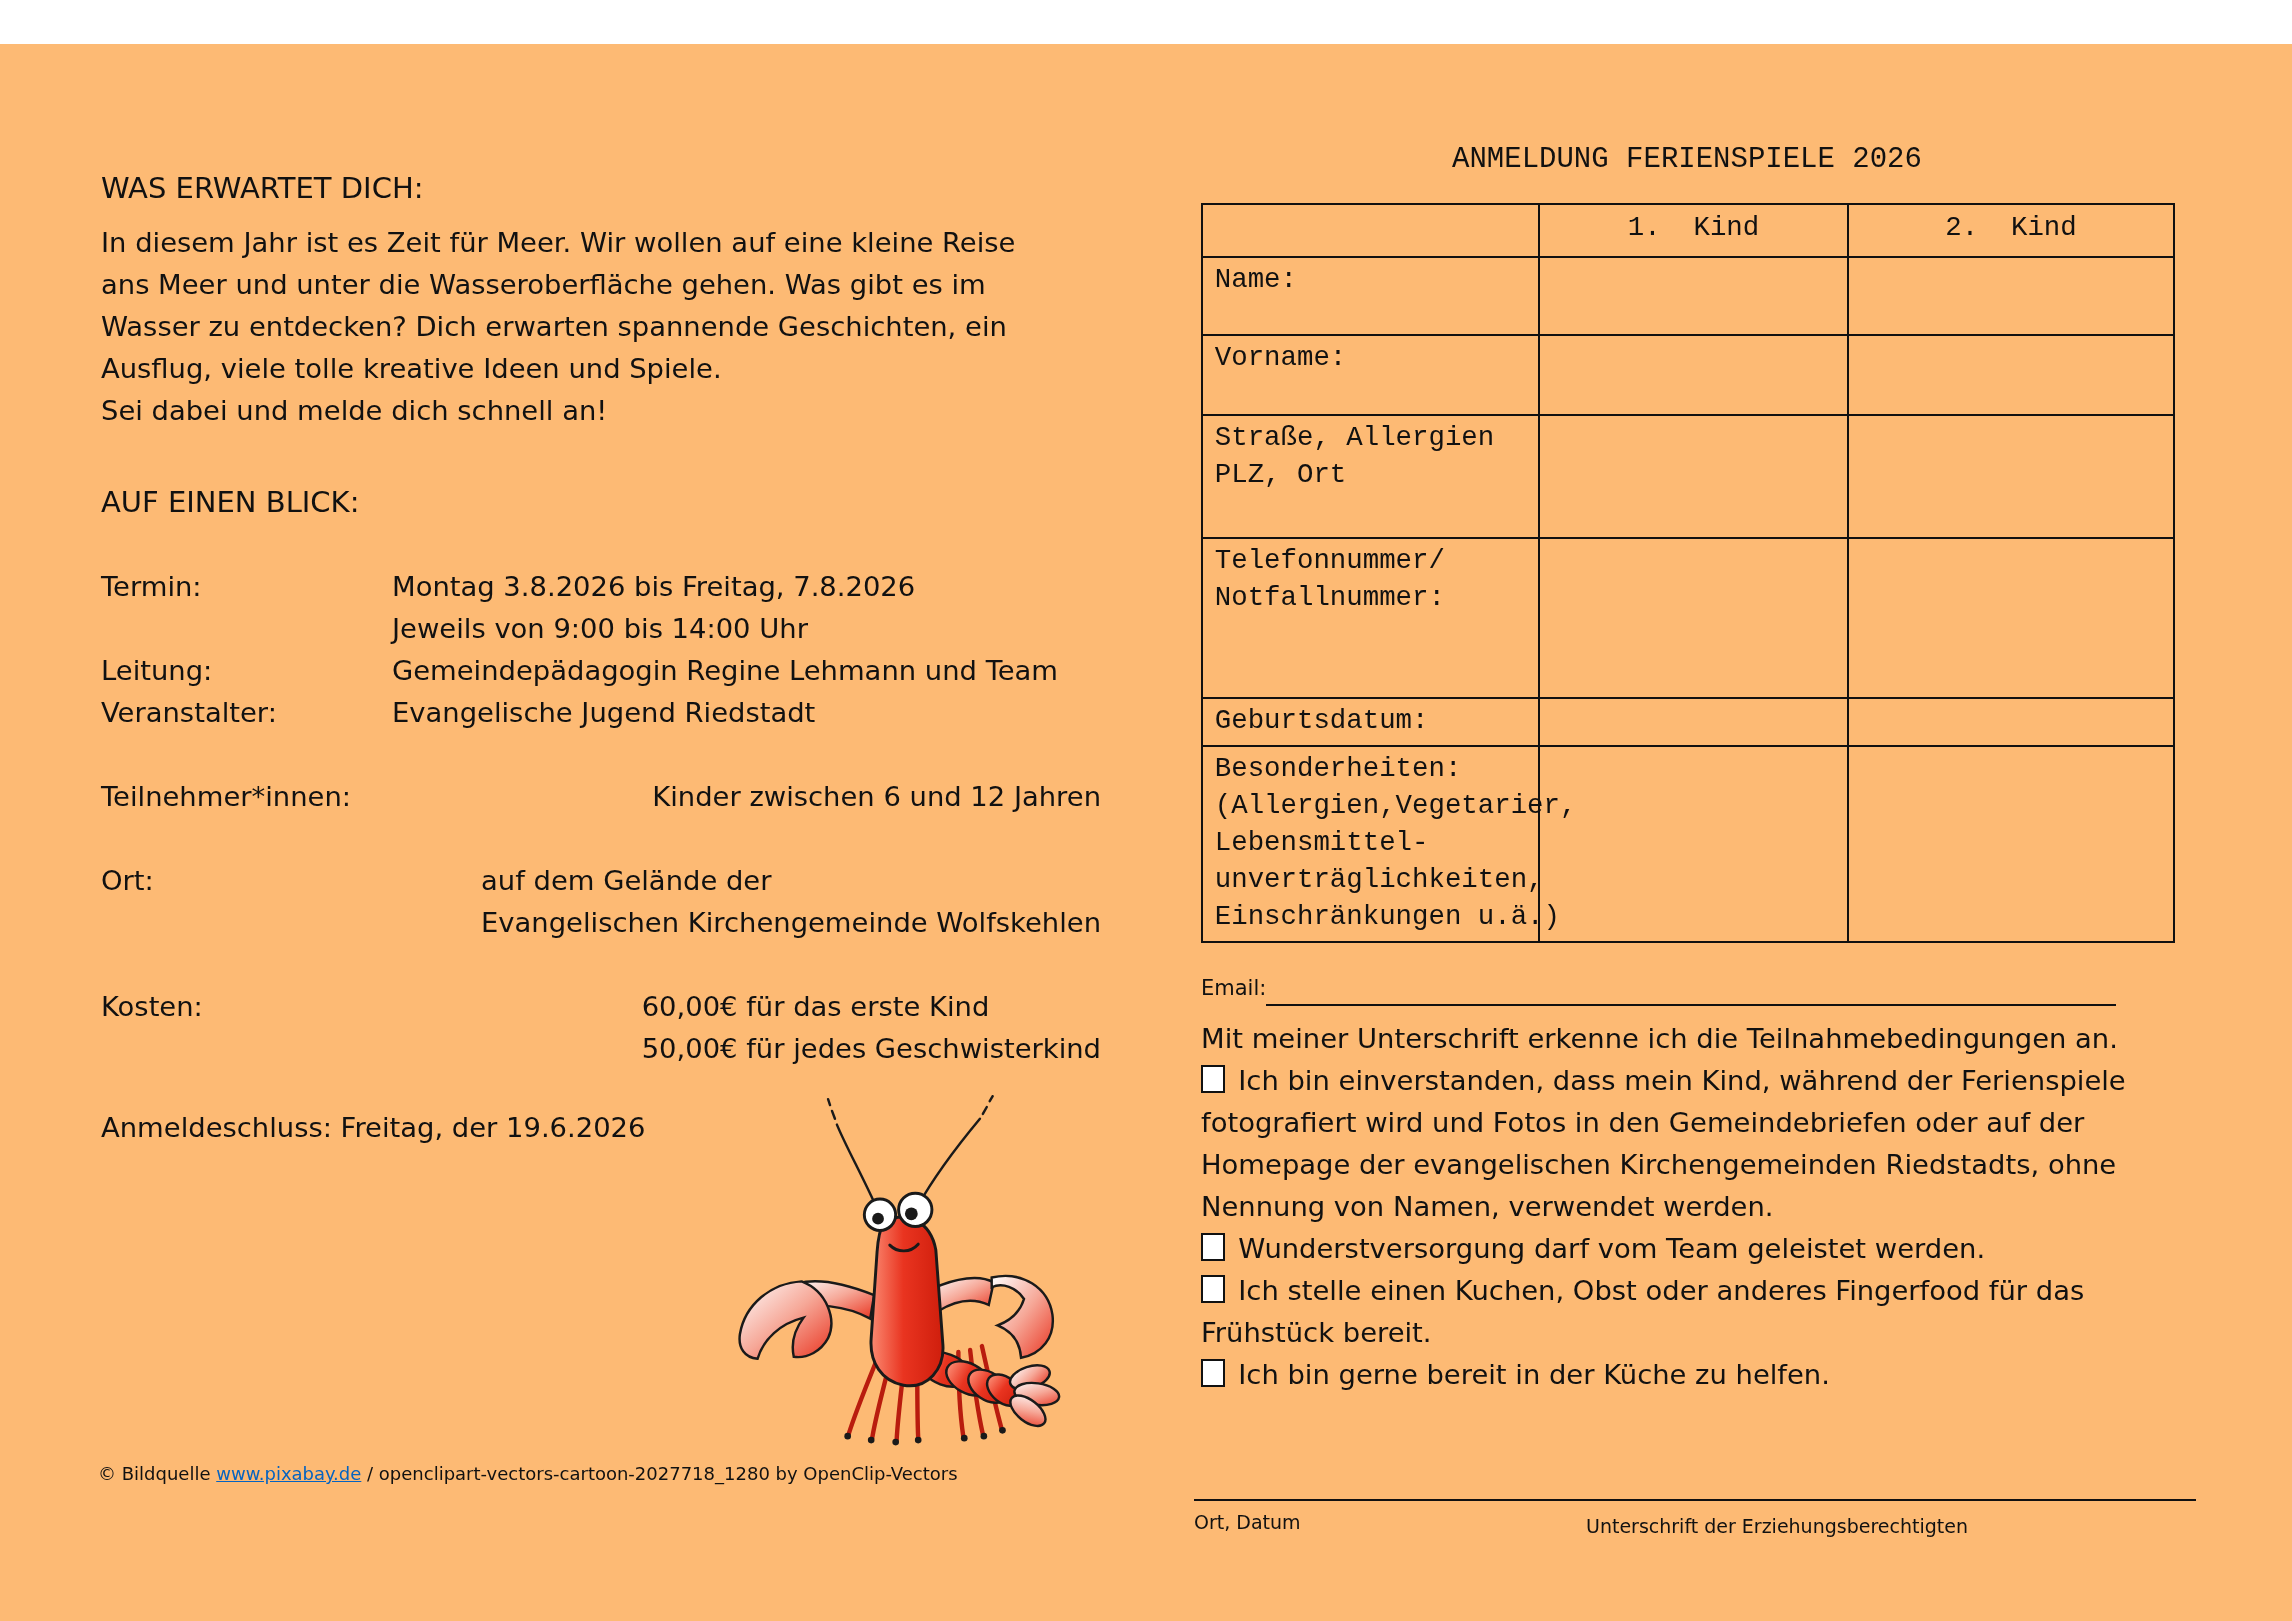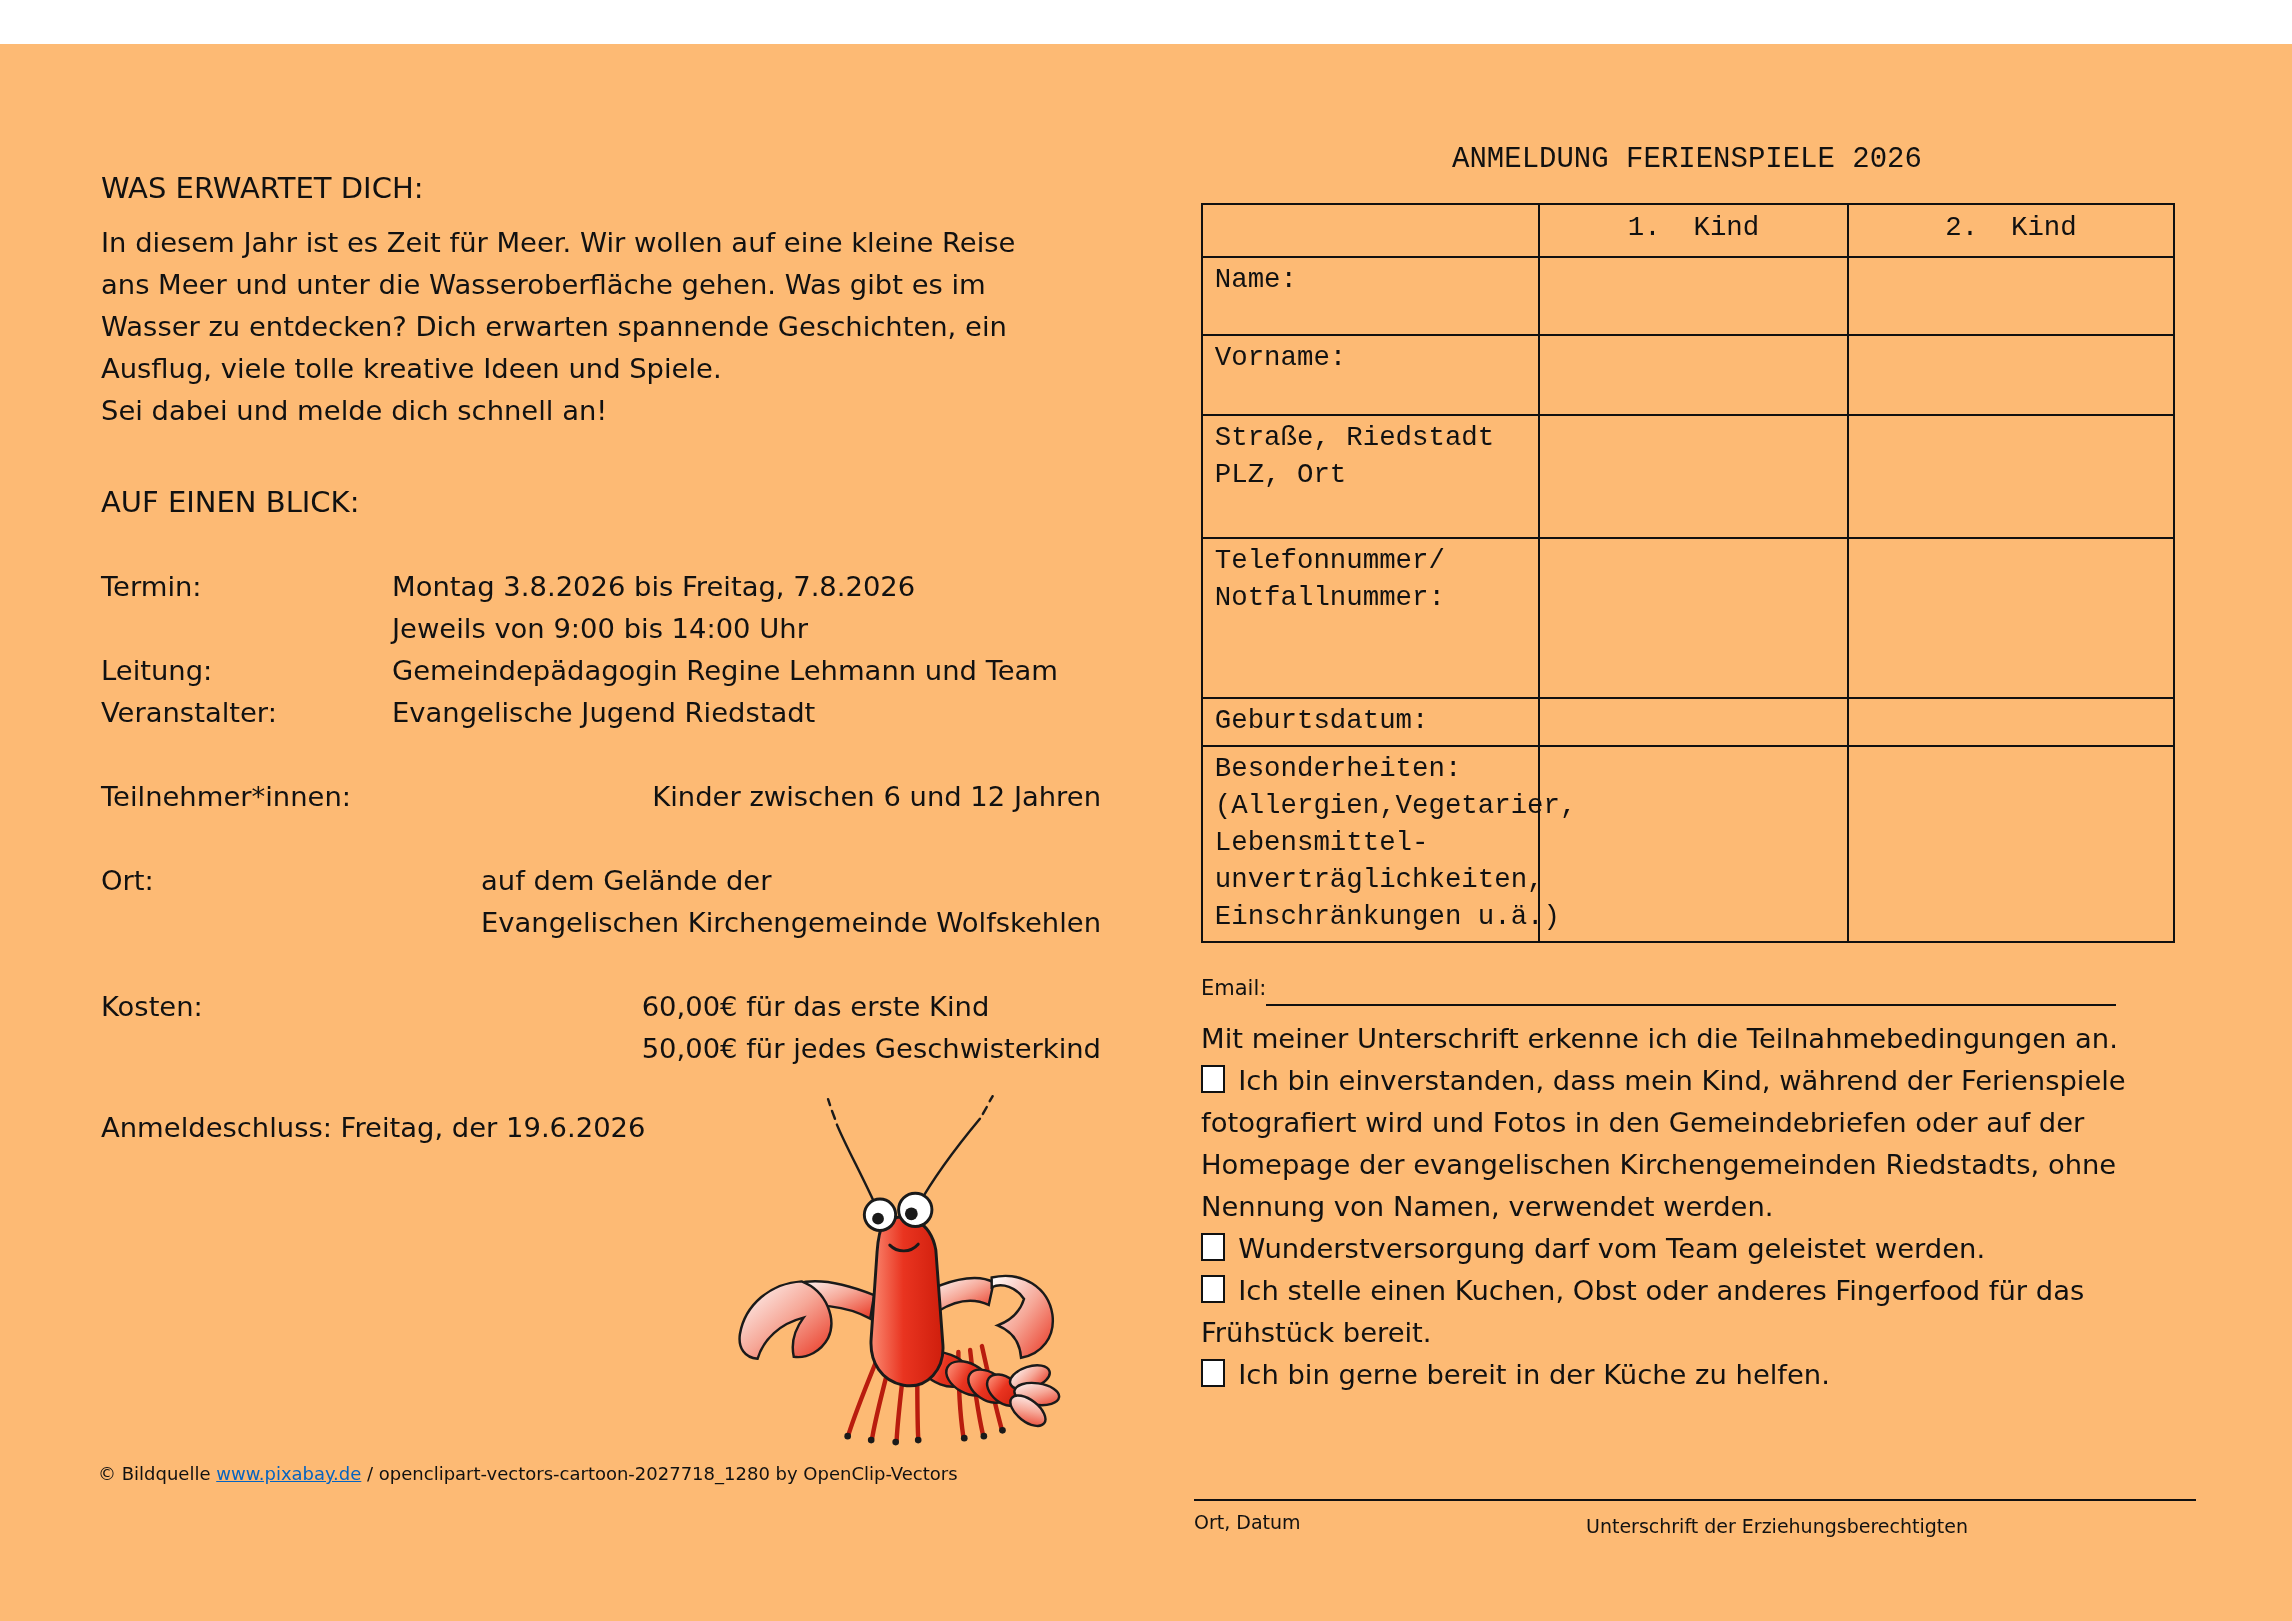--- a/index.html
+++ b/index.html
@@ -199,21 +199,21 @@
       </tr>
       <tr class="r2">
         <td>
               <span class="lbl-line">Vorname:</span>
             </td>
         <td></td>
         <td></td>
       </tr>
       <tr class="r3">
         <td>
-          <span class="lbl-line">Straße, Riedstadt</span>
+          <span class="lbl-line">Straße, Allergien</span>
           <span class="lbl-line">PLZ, Ort</span>
         </td>
         <td></td>
         <td></td>
       </tr>
       <tr class="r4">
         <td>
           <span class="lbl-line">Telefonnummer/</span>
           <span class="lbl-line">Notfallnummer:</span>
         </td>

